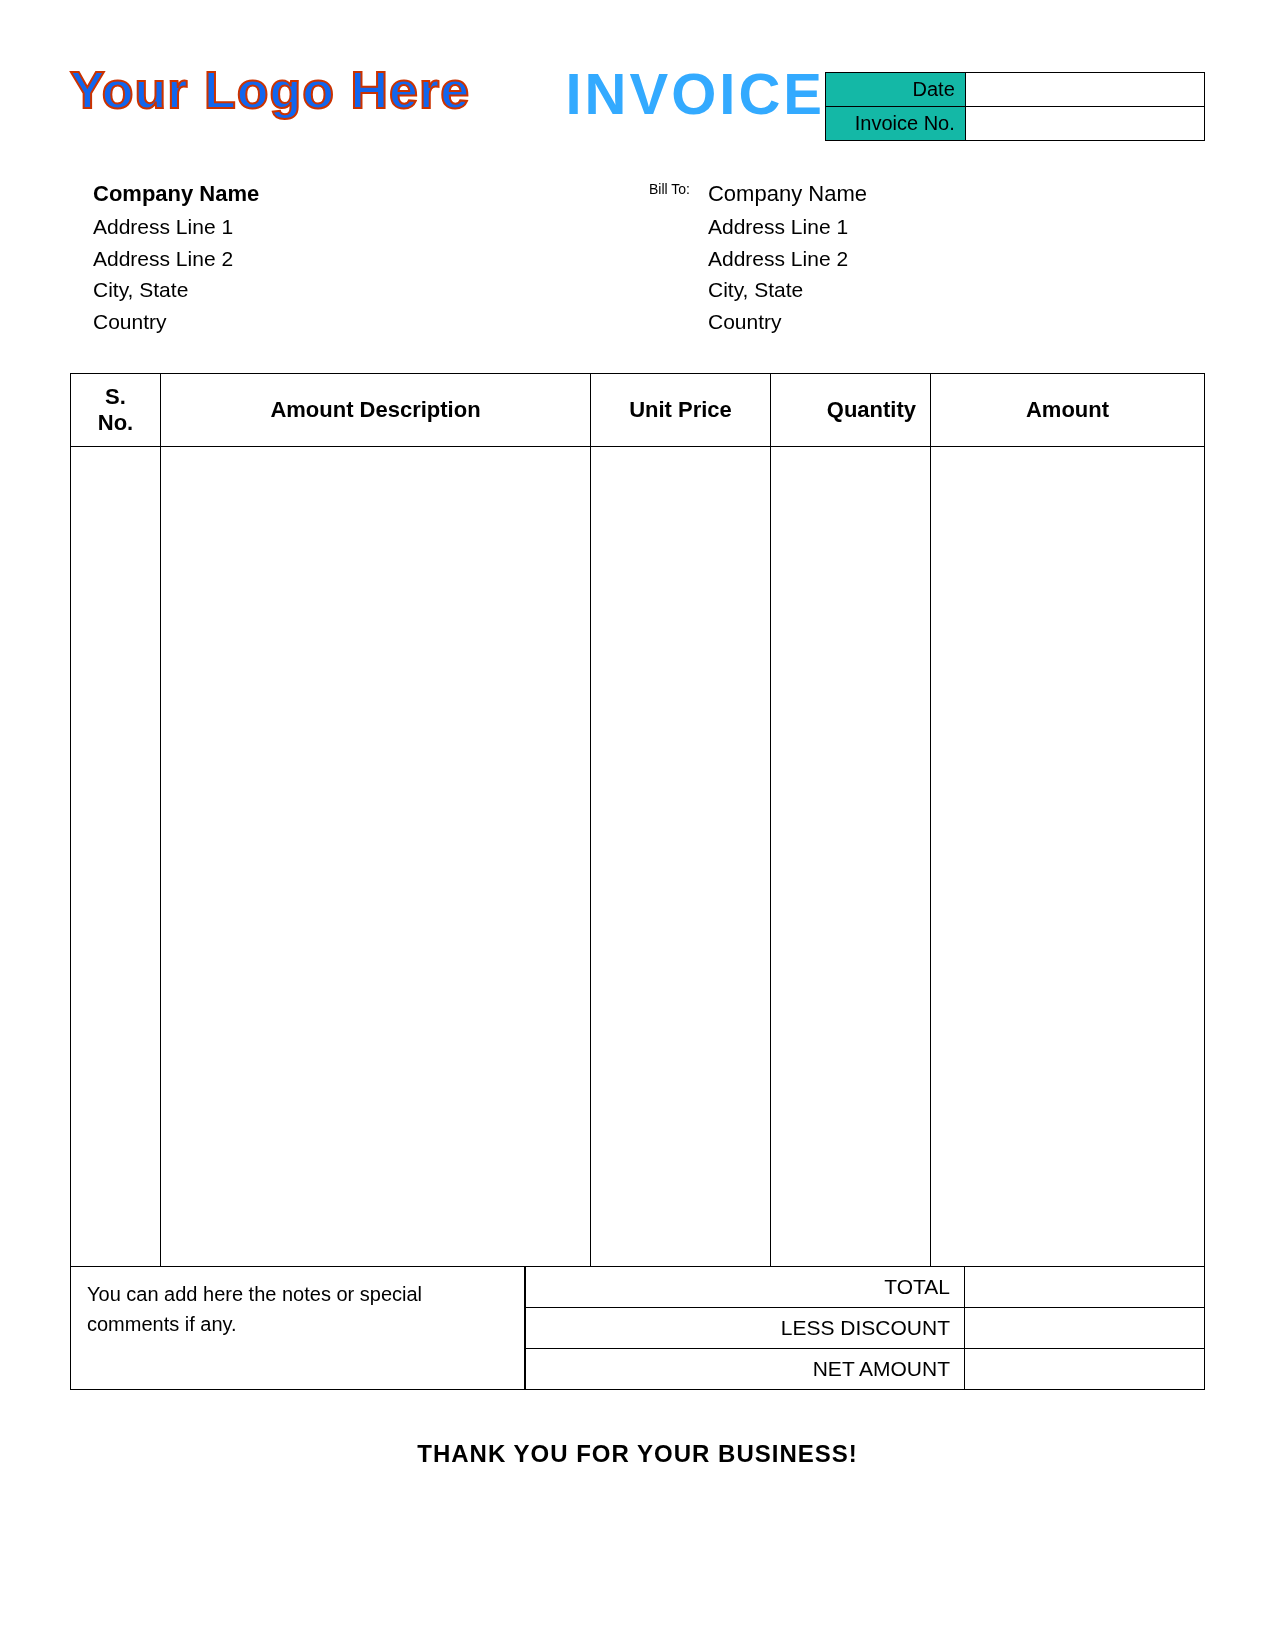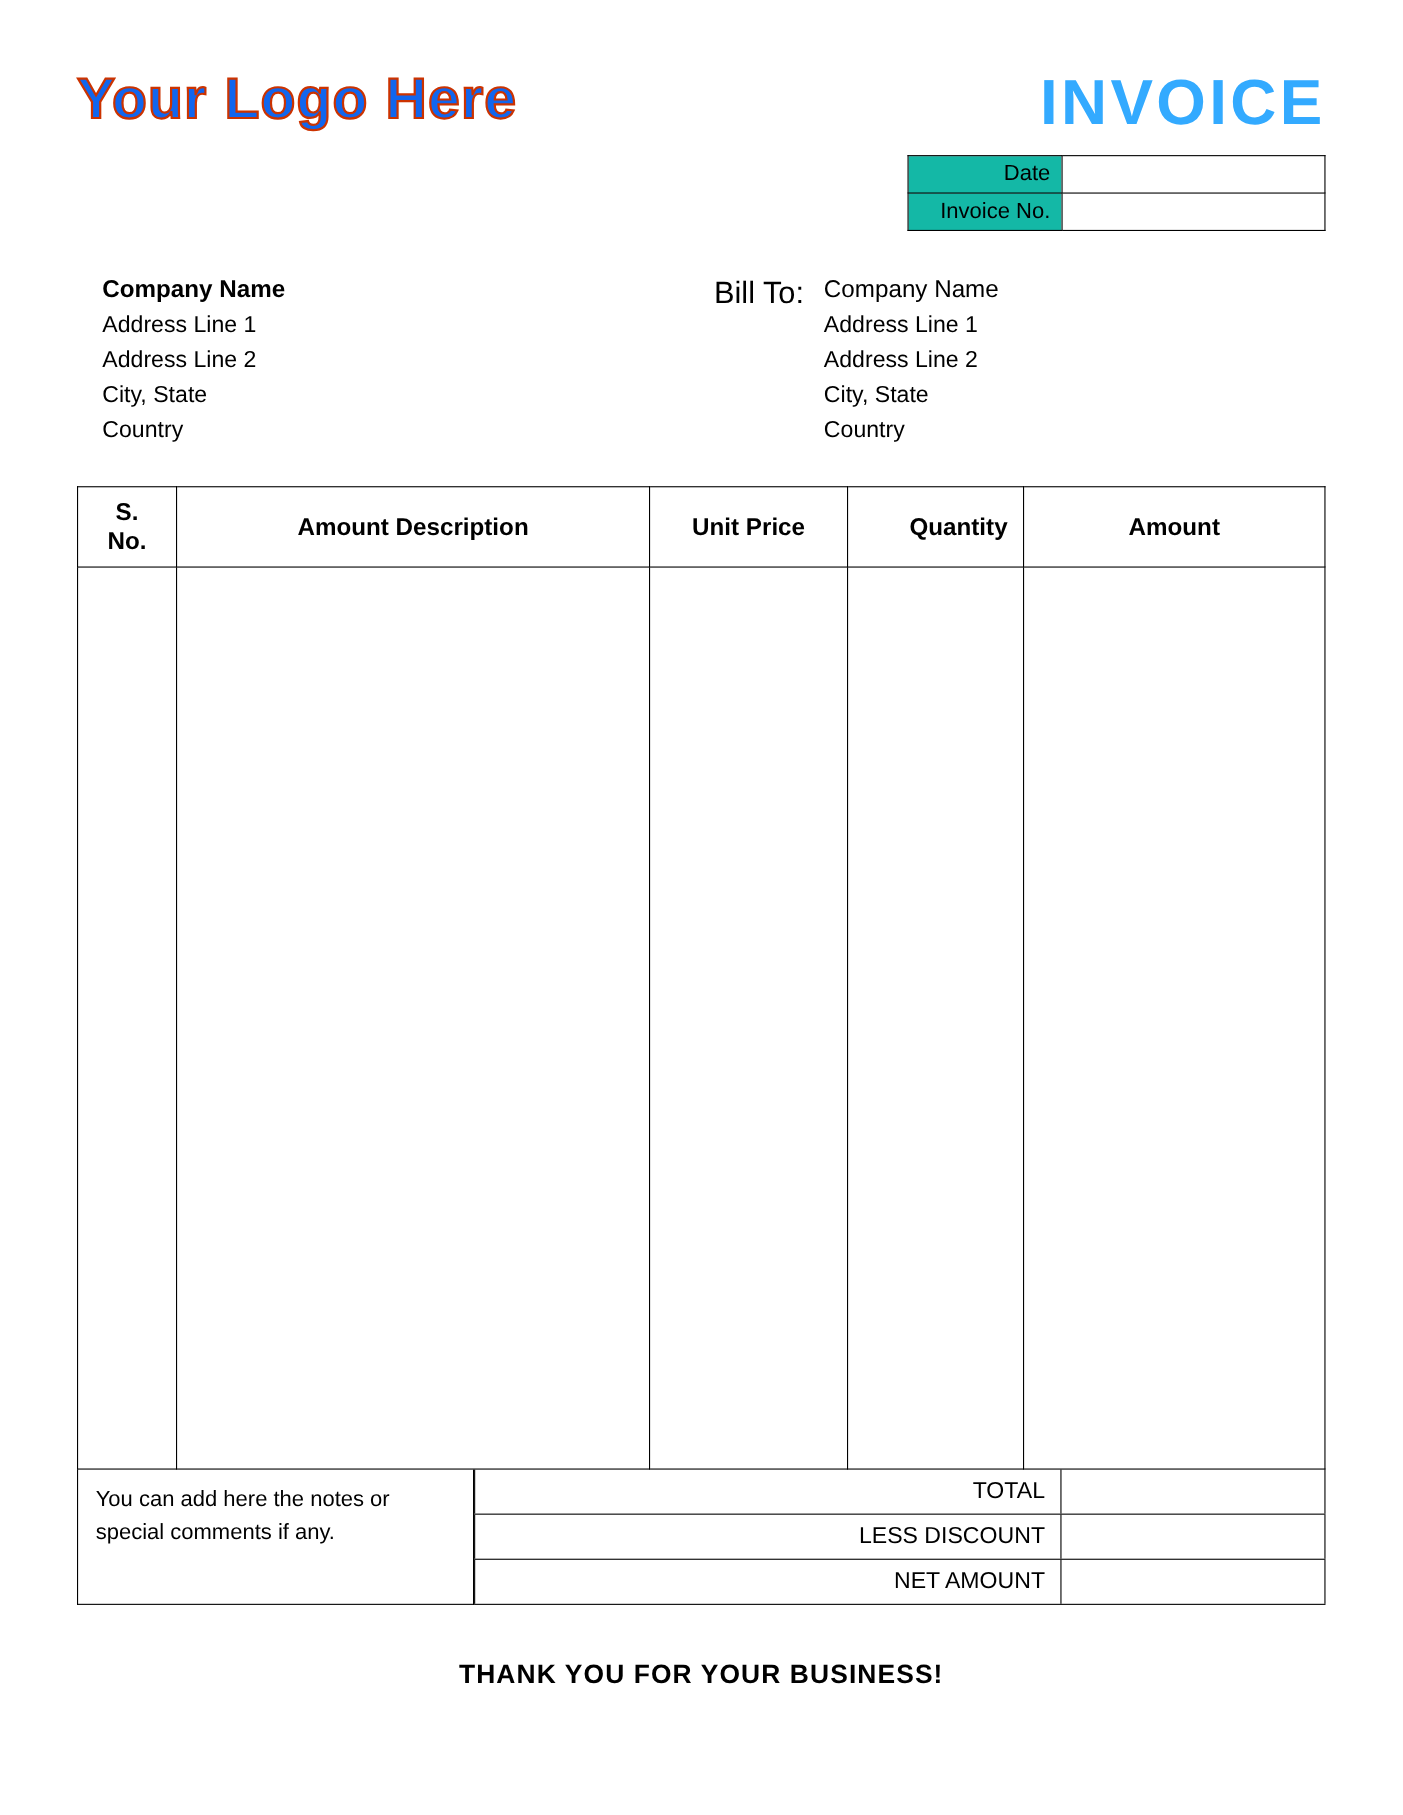--- a/index.html
+++ b/index.html
@@ -42,21 +42,21 @@
     .logo-text-outline {
       font-size: 52px;
       font-weight: 900;
       color: #1166ee;
       -webkit-text-stroke: 2px #cc3300;
       letter-spacing: 1px;
     }
 
     .header-right {
       display: flex;
-      flex-direction: column;
+      flex-direction: row;
       align-items: flex-end;
     }
 
     .invoice-title {
       font-size: 58px;
       font-weight: bold;
       color: #33aaff;
       letter-spacing: 3px;
       margin-bottom: 14px;
     }
@@ -108,21 +108,21 @@
       line-height: 1.5;
     }
 
     .bill-to-section {
       flex: 1;
       display: flex;
       gap: 18px;
     }
 
     .bill-to-label {
-      font-size: 28px;
+      font-size: 14px;
       white-space: nowrap;
     }
 
     .bill-to-company .company-name {
       font-size: 22px;
       margin-bottom: 4px;
     }
 
     .bill-to-company .address-line {
       font-size: 21px;
@@ -192,21 +192,21 @@
     .bottom-wrapper {
       display: flex;
       align-items: stretch;
     }
 
     .bottom-left {
       border: 1.5px solid #000;
       border-top: none;
       padding: 12px 16px;
       font-size: 20px;
-      width: 361px;
+      width: 455px;
       min-height: 110px;
       line-height: 1.5;
       flex-shrink: 0;
       border-left: 1.5px solid #000;
       border-right: 1.5px solid #000;
       border-bottom: 1.5px solid #000;
     }
 
     .bottom-right {
       flex: 1;

